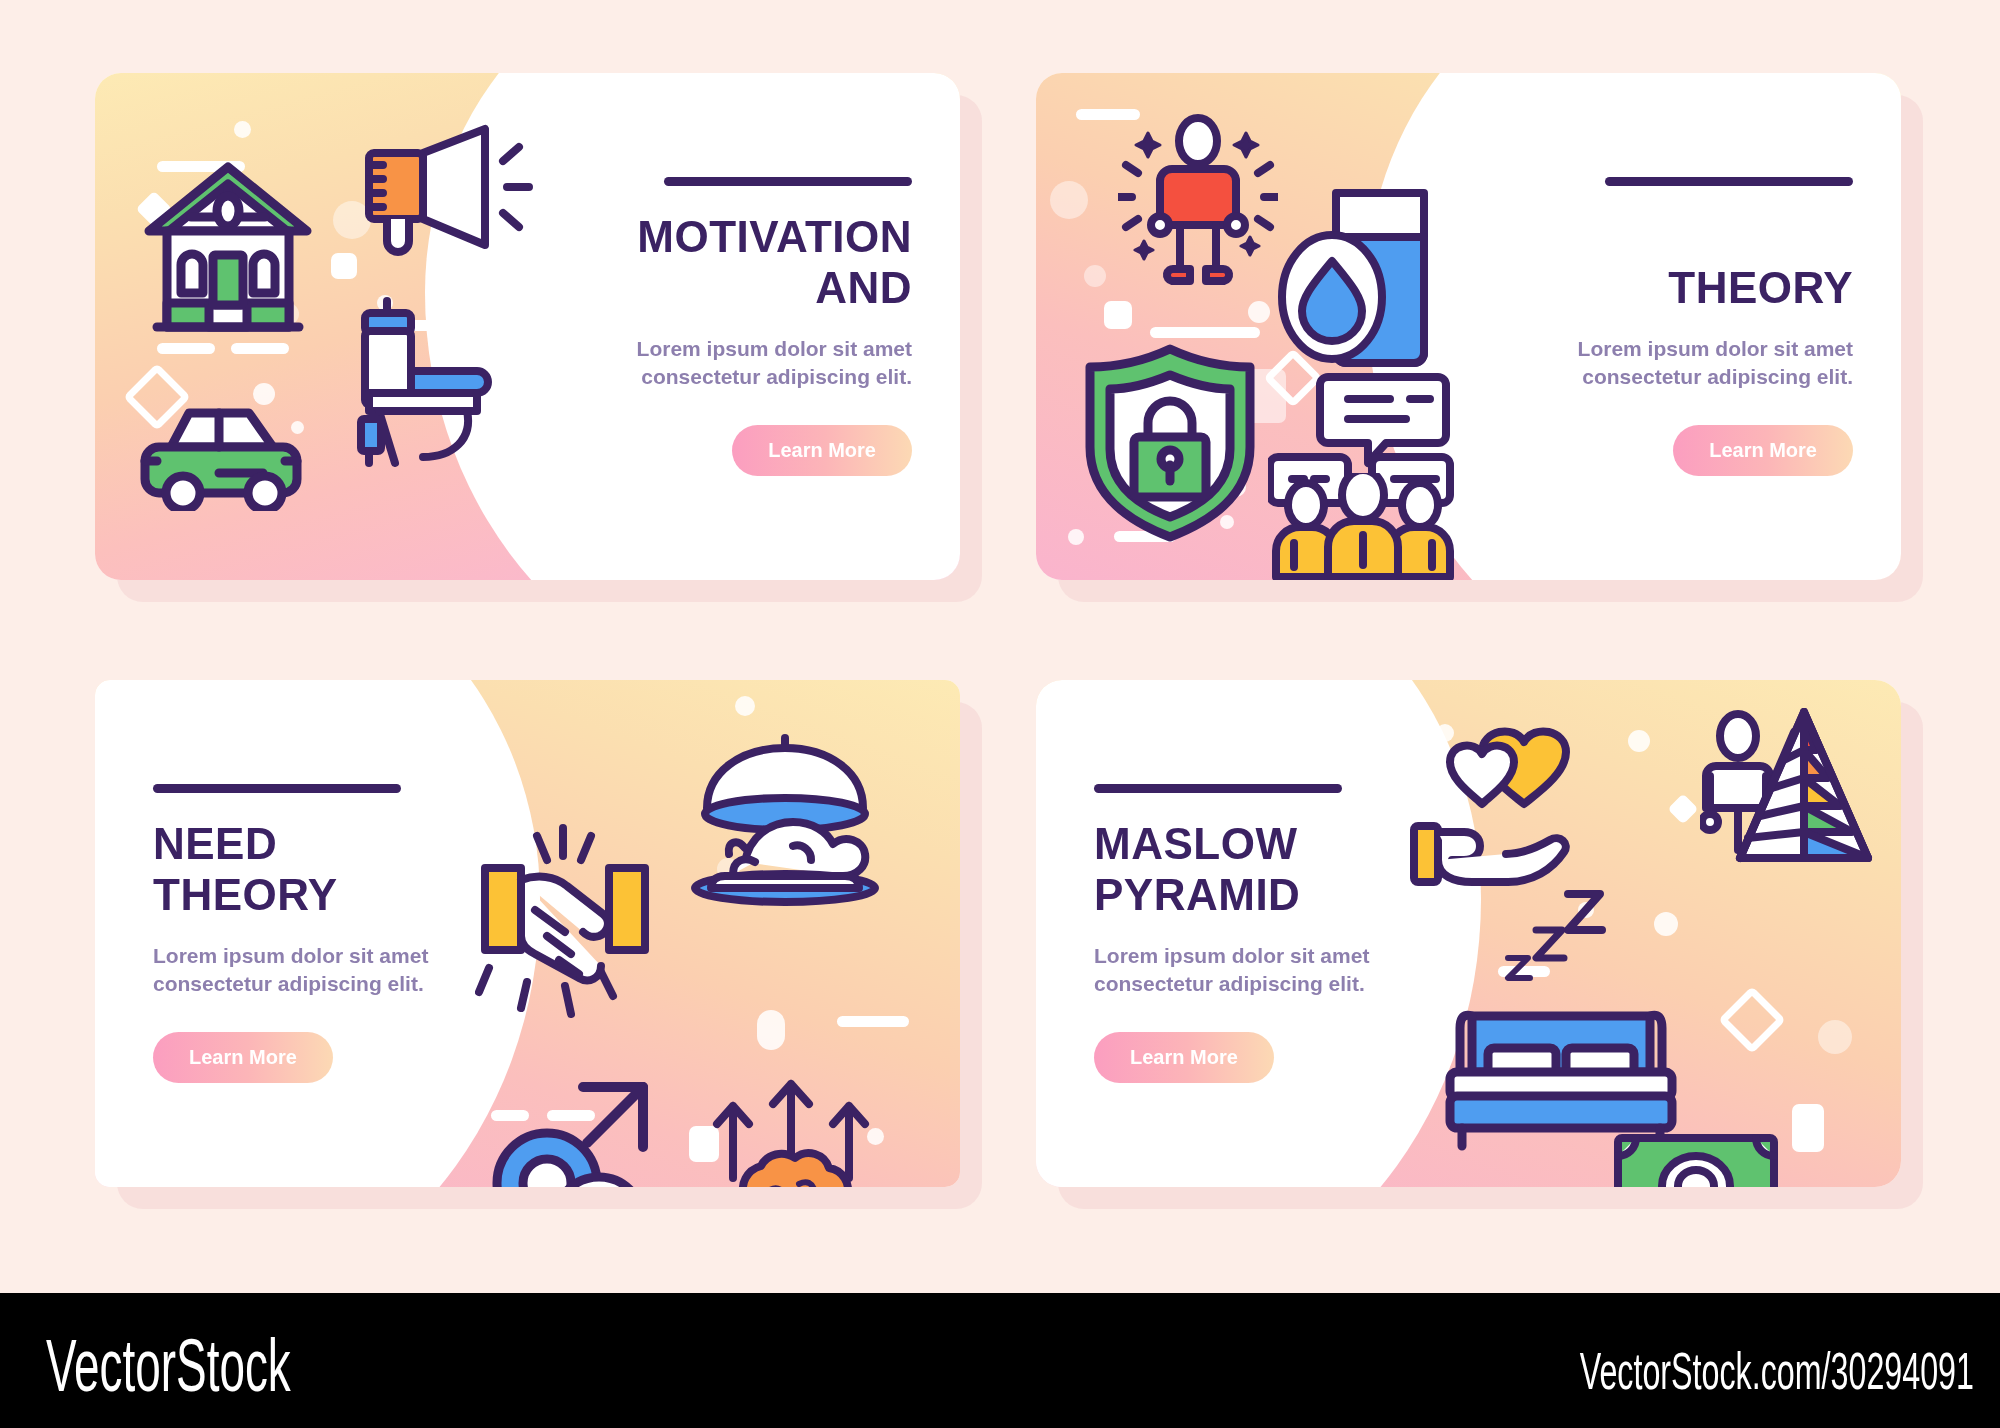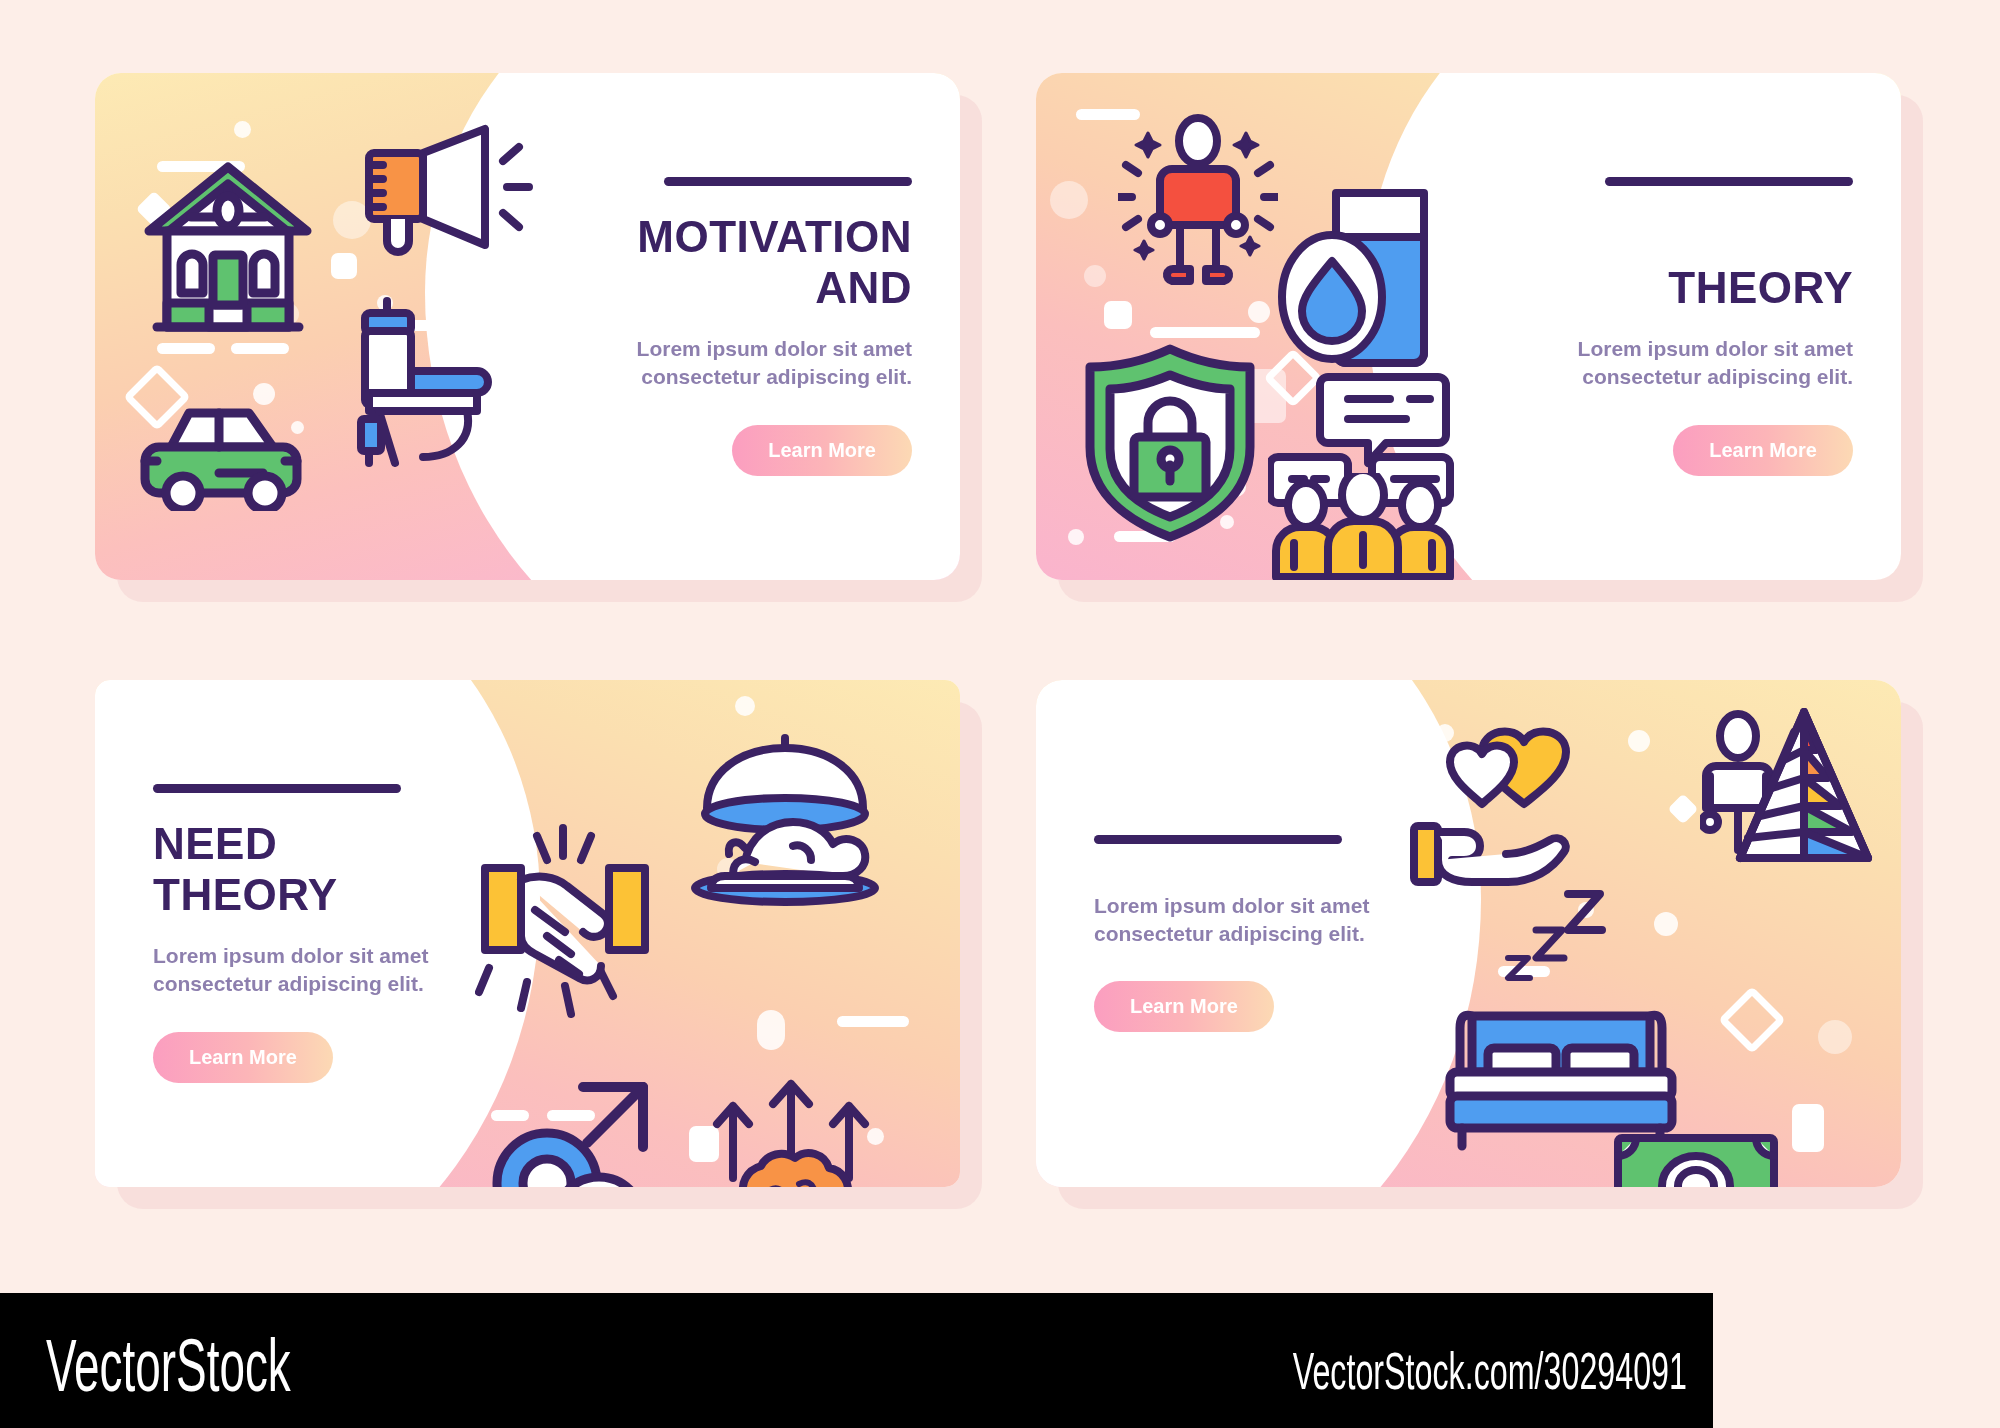--- a/index.html
+++ b/index.html
@@ -75,21 +75,21 @@
     padding:14px 36px;border-radius:30px;border:0;
     background:linear-gradient(90deg,#fb9ec0 0%,#fcb5b8 52%,#fcd9b4 100%);
     color:#ffffff;font-size:20px;font-weight:bold;
     font-family:"Liberation Sans", sans-serif;cursor:pointer;
   }
 
   
   .ico{position:absolute;}
 
   
-  .footer{position:absolute;left:0;bottom:0;width:1713px;height:135px;background:#000000;}
+  .footer{position:absolute;left:0;bottom:0;width:2000px;height:135px;background:#000000;}
   .fl{position:absolute;left:46px;top:30px;color:#fff;font-size:74px;
       font-family:"Liberation Sans Narrow","Liberation Sans",sans-serif;
       transform:scaleX(.62);transform-origin:left center;font-weight:normal;}
   .fr{position:absolute;right:26px;top:48px;color:#fff;font-size:52px;
       font-family:"Liberation Sans Narrow","Liberation Sans",sans-serif;
       transform:scaleX(.62);transform-origin:right center;font-weight:normal;}
 </style>
 </head>
 <body>
 
@@ -421,20 +421,24 @@
         <ellipse cx="88" cy="56" rx="18" ry="16" fill="#ffffff"></ellipse>
         <path d="M10 26 a18 18 0 0 0 18 -18 M166 26 a18 18 0 0 1 -18 -18 M10 86 a18 18 0 0 1 18 18 M166 86 a18 18 0 0 0 -18 18" fill="#ffffff"></path>
         <rect x="214" y="112" width="24" height="62" rx="4" fill="#5fc26f"></rect>
         <path d="M214 120 h-28 c-10 0 -16 6 -16 14 0 8 6 14 16 14 h14" fill="#ffffff"></path>
         <path d="M214 148 c0 18 -18 26 -38 26 h-40 c-26 0 -48 -14 -60 -32 -6 -10 4 -20 16 -14 14 8 30 14 48 14" fill="#ffffff"></path>
       </g>
     </svg>
 
     <div class="txt txt-left">
       <div class="rule"></div>
+      <h1>
+        <span>MASLOW</span><br>
+        <span>PYRAMID</span>
+      </h1>
       <div class="sub">
         <span>Lorem ipsum dolor sit amet</span><br>
         <span>consectetur adipiscing elit.</span>
       </div>
       <button class="btn">Learn More</button>
     </div>
   </div>
 
   <div class="footer">
     <div class="fl">VectorStock</div>

